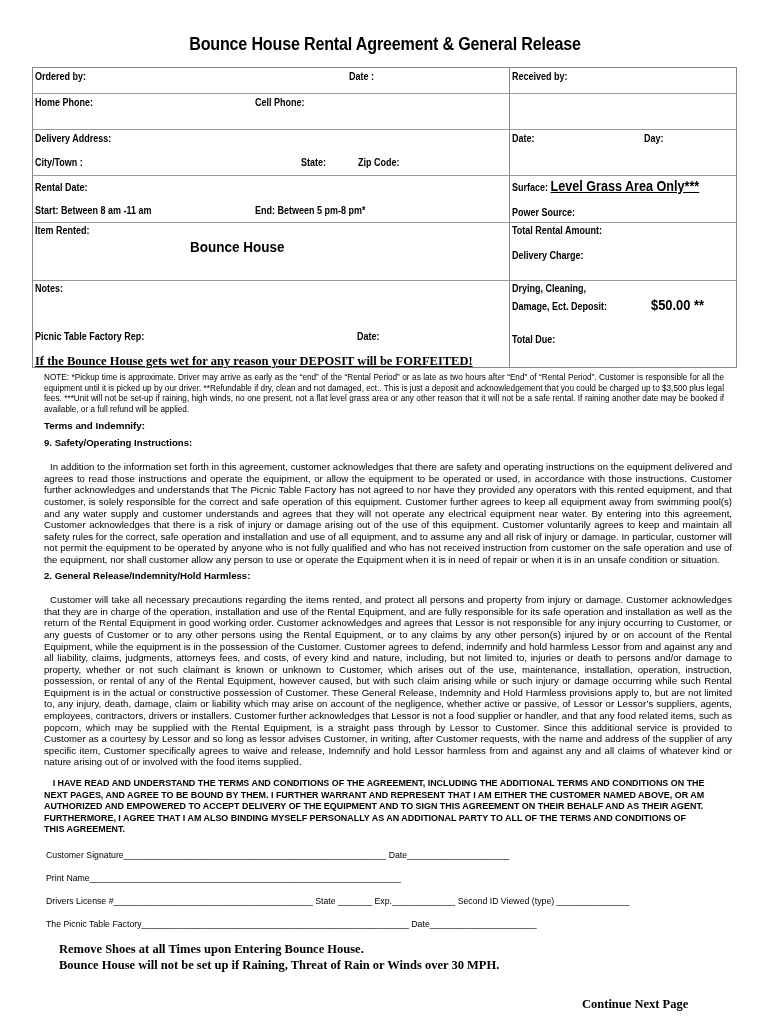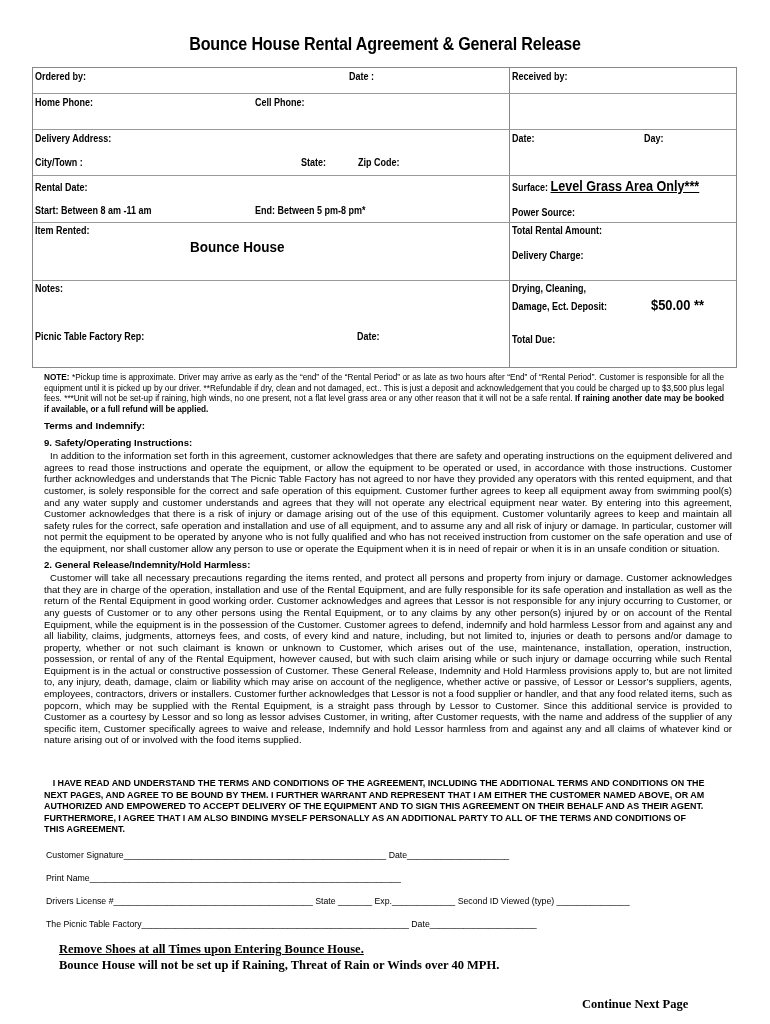--- a/index.html
+++ b/index.html
@@ -7,29 +7,29 @@
   .title { position: absolute; top: 34px; left: 0; width: 770px; text-align: center; font-size: 17.5px; font-weight: bold; letter-spacing: -0.2px; transform: scaleX(0.92); }
   .form-table { position: absolute; left: 32px; top: 67px; width: 705px; height: 301px; border: 1px solid #888; box-sizing: border-box; }
   .hline { position: absolute; left: 0; width: 100%; height: 0; border-top: 1.5px solid #999; }
   .vline { position: absolute; top: 0; left: 476px; width: 0; height: 100%; border-left: 1px solid #888; }
   .lbl { position: absolute; font-size: 10px; font-weight: bold; white-space: nowrap; transform-origin: left top; transform: scaleX(0.9); }
   .big { font-size: 15px; font-weight: bold; }
   .surface-val { font-size: 14px; font-weight: bold; text-decoration: underline; }
   .deposit { position: absolute; font-size: 14px; font-weight: bold; white-space: nowrap; transform: scaleX(0.92); transform-origin: left top; }
   .forfeit { position: absolute; left: 2px; top: 286px; font-family: "Liberation Serif", serif; font-size: 12.5px; font-weight: bold; text-decoration: underline; white-space: nowrap; }
   .note { position: absolute; left: 44px; top: 373px; width: 680px; font-size: 8.2px; line-height: 10.5px; text-align: justify; }
-  .note b { font-weight: bold; }
+  .note b { font-weight: normal; }
   .terms { position: absolute; left: 44px; top: 420px; width: 688px; font-size: 9.6px; line-height: 11.6px; }
   .terms .h { font-weight: bold; font-size: 9.8px; margin-bottom: 5px; }
   .terms .sh { font-weight: bold; }
-  .terms p { margin: 2px 0 4px 0; text-indent: 6px; text-align: justify; }
+  .terms p { margin: 13px 0 4px 0; text-indent: 6px; text-align: justify; }
   .agree { position: absolute; left: 44px; top: 778px; width: 690px; font-size: 9.3px; line-height: 11.5px; font-weight: bold; text-indent: 9px; transform-origin: left top; transform: scaleX(0.96); }
   .sig-line { position: absolute; left: 46px; font-size: 9.5px; white-space: nowrap; transform-origin: left top; transform: scaleX(0.92); }
   .foot { position: absolute; font-family: "Liberation Serif", serif; font-size: 12.5px; font-weight: bold; white-space: nowrap; }
-  .foot.u { text-decoration: underline; }
+  .foot.u { }
 </style>
 </head>
 <body>
 
 <div class="title">Bounce House Rental Agreement &amp; General Release</div>
 
 <div class="form-table">
   <div class="vline"></div>
   <div class="hline" style="top:25px"></div>
   <div class="hline" style="top:61px"></div>
@@ -65,20 +65,21 @@
   <div class="lbl" style="left:479px;top:157px">Total Rental Amount:</div>
   <div class="lbl" style="left:479px;top:182px">Delivery Charge:</div>
 
   <div class="lbl" style="left:2px;top:215px">Notes:</div>
   <div class="lbl" style="left:479px;top:215px">Drying, Cleaning,</div>
   <div class="lbl" style="left:479px;top:233px">Damage, Ect. Deposit:</div>
   <div class="deposit" style="left:618px;top:229px">$50.00 **</div>
   <div class="lbl" style="left:2px;top:263px">Picnic Table Factory Rep:</div>
   <div class="lbl" style="left:324px;top:263px">Date:</div>
   <div class="lbl" style="left:479px;top:266px">Total Due:</div>
+  <div class="forfeit">If the Bounce House gets wet for any reason your DEPOSIT will be FORFEITED!</div>
 </div>
 
 <div class="note">
   <b>NOTE:</b><span> *Pickup time is approximate. Driver may arrive as early as the “end” of the “Rental Period” or as late as two hours after “End” of “Rental Period”. Customer is responsible for all the equipment until it is picked up by our driver. **Refundable if dry, clean and not damaged, ect.. This is just a deposit  and acknowledgement that you could be charged up to $3,500 plus legal fees. ***Unit will not be set-up if raining, high winds, no one present, not a flat level grass area or any other reason that it will not be a safe rental. </span><b>If raining another date may be booked if available, or a full refund will be applied.</b>
 </div>
 
 <div class="terms">
   <div class="h">Terms and Indemnify:</div>
   <div class="sh">9. Safety/Operating Instructions:</div>
   <p>In addition to the information set forth in this agreement, customer acknowledges that there are safety and operating instructions on the equipment delivered and agrees to read those instructions and operate the equipment, or allow the equipment to be operated or used, in accordance with those instructions. Customer further acknowledges and understands that The Picnic Table Factory has not agreed to nor have they provided any operators with this rented equipment, and that customer, is solely responsible for the correct and safe operation of this equipment. Customer further agrees to keep all equipment away from swimming pool(s) and any water supply and customer understands and agrees that they will not operate any electrical equipment near water. By entering into this agreement, Customer acknowledges that there is a risk of injury or damage arising out of the use of this equipment. Customer voluntarily agrees to keep and maintain all safety rules for the correct, safe operation and installation and use of all equipment, and to assume any and all risk of injury or damage. In particular, customer will not permit the equipment to be operated by anyone who is not fully qualified and who has not received instruction from customer on the safe operation and use of the equipment, nor shall customer allow any person to use or operate the Equipment when it is in need of repair or when it is in an unsafe condition or situation.</p>
@@ -88,13 +89,13 @@
 
 <div class="agree">I HAVE READ AND UNDERSTAND THE TERMS AND CONDITIONS OF THE AGREEMENT, INCLUDING THE ADDITIONAL TERMS AND CONDITIONS ON THE NEXT PAGES, AND AGREE TO BE BOUND BY THEM. I FURTHER WARRANT AND REPRESENT THAT I AM EITHER THE CUSTOMER NAMED ABOVE, OR AM AUTHORIZED AND EMPOWERED TO ACCEPT DELIVERY OF THE EQUIPMENT AND TO SIGN THIS AGREEMENT ON THEIR BEHALF AND AS THEIR AGENT. FURTHERMORE, I AGREE THAT I AM ALSO BINDING MYSELF PERSONALLY AS AN ADDITIONAL PARTY TO ALL OF THE TERMS AND CONDITIONS OF THIS AGREEMENT.</div>
 
 <div class="sig-line" style="top:849px">Customer Signature______________________________________________________ Date_____________________</div>
 <div class="sig-line" style="top:872px">Print Name________________________________________________________________</div>
 <div class="sig-line" style="top:895px">Drivers License #_________________________________________ State _______ Exp._____________ Second ID Viewed (type) _______________</div>
 <div class="sig-line" style="top:918px">The Picnic Table Factory_______________________________________________________ Date______________________</div>
 
 <div class="foot u" style="left:59px;top:942px">Remove Shoes at all Times upon Entering Bounce House.</div>
 <div class="foot" style="left:582px;top:997px">Continue Next Page</div>
-<div class="foot" style="left:59px;top:958px">Bounce House will not be set up if Raining, Threat of Rain or Winds over 40 MPH.</div>
+<div class="foot" style="left:59px;top:958px">Bounce House will not be set up if Raining, Threat of Rain or Winds over 30 MPH.</div>
 
 </body></html>

